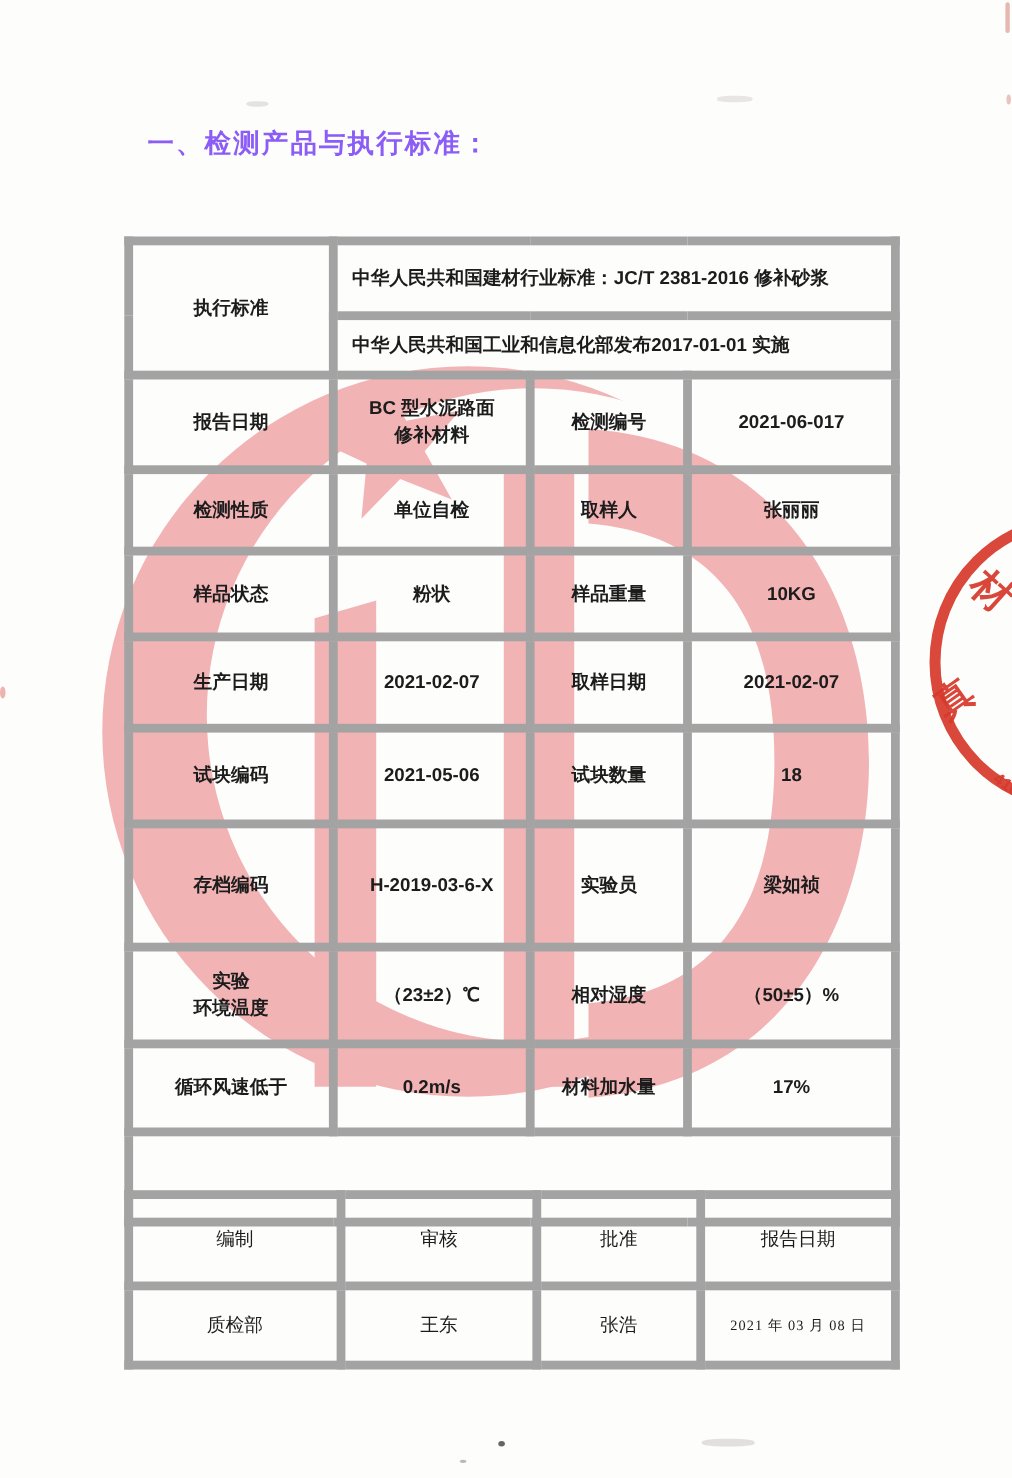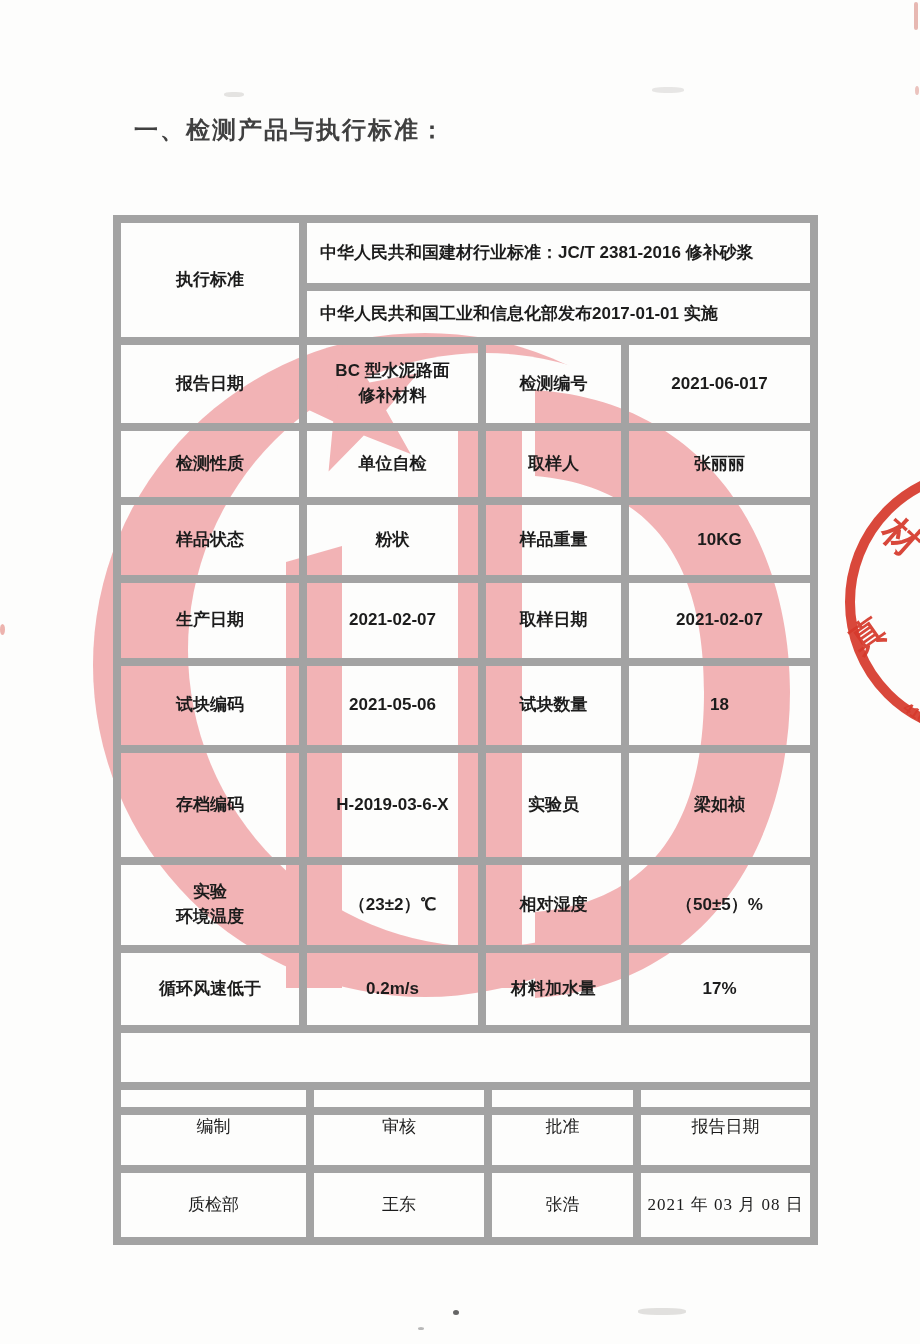--- a/index.html
+++ b/index.html
@@ -1,33 +1,33 @@
 <!DOCTYPE html>
 <html><head>
 <meta charset="utf-8">
 <style>
   html,body{margin:0;padding:0;}
   body{width:920px;height:1344px;background:#ffffff;font-family:"Liberation Sans",sans-serif;}
   .page{position:relative;width:920px;height:1344px;background:#fdfdfc;overflow:hidden;}
 
   .title{position:absolute;left:134px;top:114px;font-size:24px;font-weight:bold;
-         color:#404040;letter-spacing:2px;z-index:3;}
+         color:#8b5cf6;letter-spacing:2px;z-index:3;}
 
   table{border-collapse:collapse;table-layout:fixed;background:transparent;z-index:3;}
   .main-table{position:absolute;left:113px;top:215px;width:697px;}
   .foot-table{position:absolute;left:113px;top:1082px;width:697px;}
   td{border:8px solid #a3a3a3;text-align:center;vertical-align:middle;
      font-size:17px;font-weight:bold;color:#1c1c1c;padding:0 4px;line-height:1.45;
      overflow:hidden;}
   .main-table{border:1px solid #2e2e2e;}
   .tl{text-align:left;padding-left:13px;}
   .gap{}
   .wrap-narrow{padding:0 20px;}
   .foot-table td{font-weight:normal;}
-  .serif{font-family:"Liberation Serif",serif;font-size:17px;letter-spacing:1px;}
+  .serif{font-family:"Liberation Serif",serif;font-size:13px;letter-spacing:1px;}
 
   .watermark{position:absolute;left:90px;top:320px;z-index:1;}
   .stamp{position:absolute;left:830px;top:462px;z-index:4;}
 
   .speck{position:absolute;border-radius:50%;z-index:2;}
 </style>
 </head>
 <body>
 
 <div class="page">

